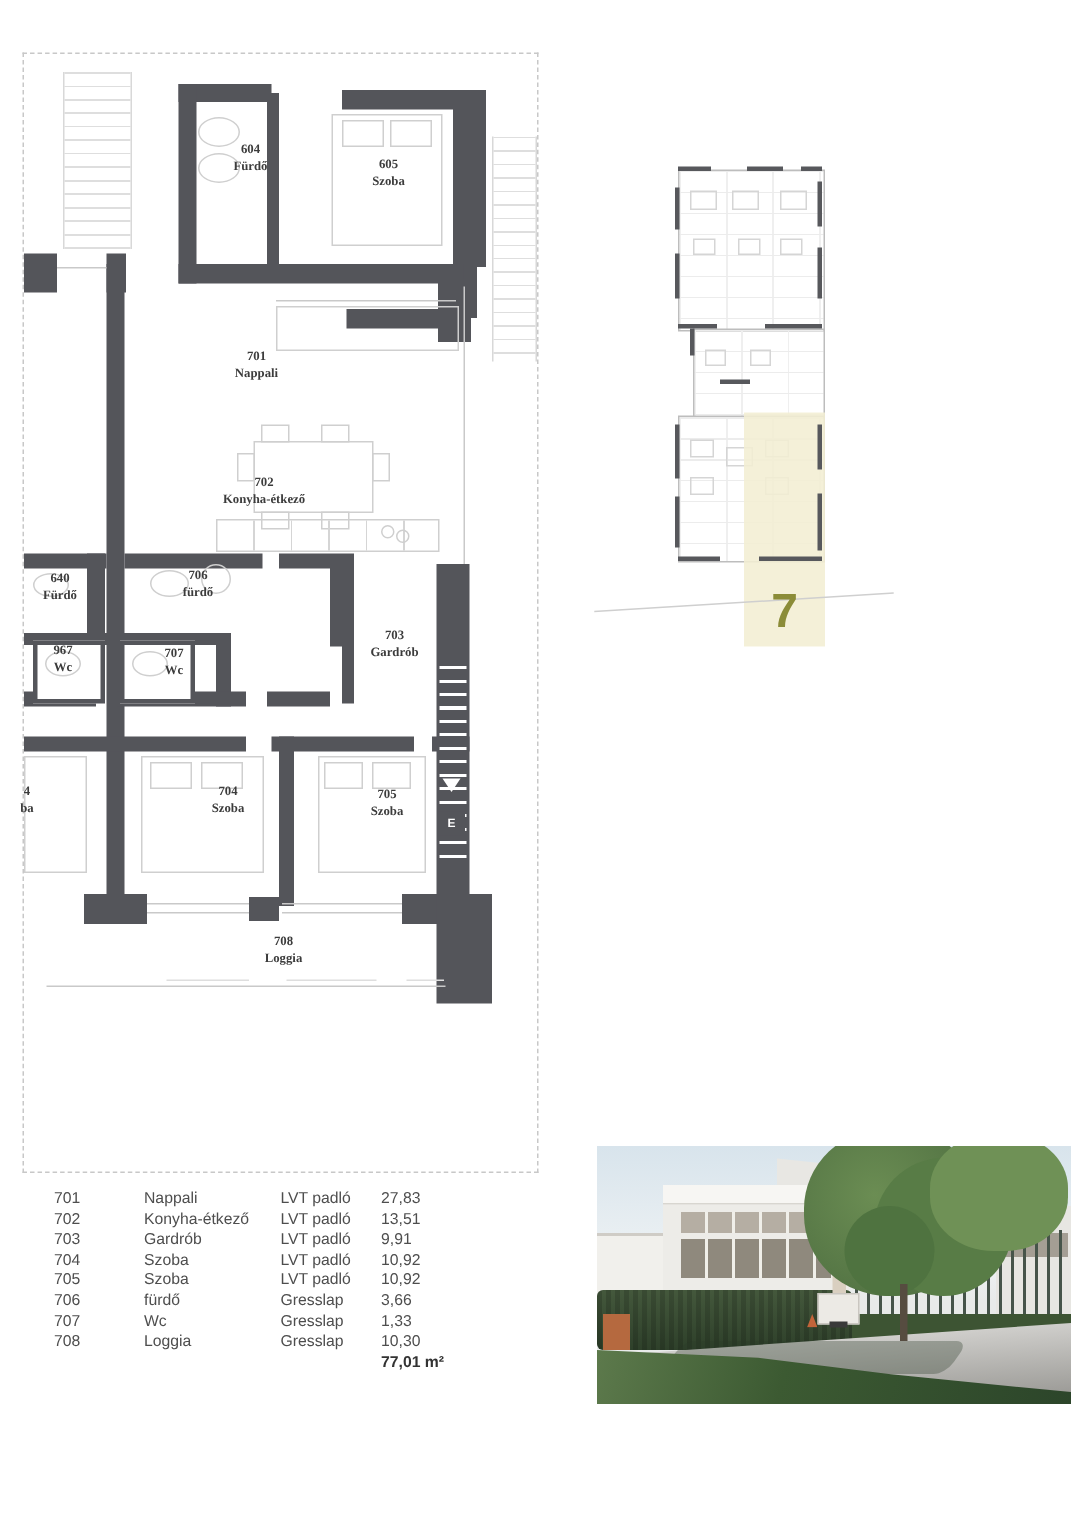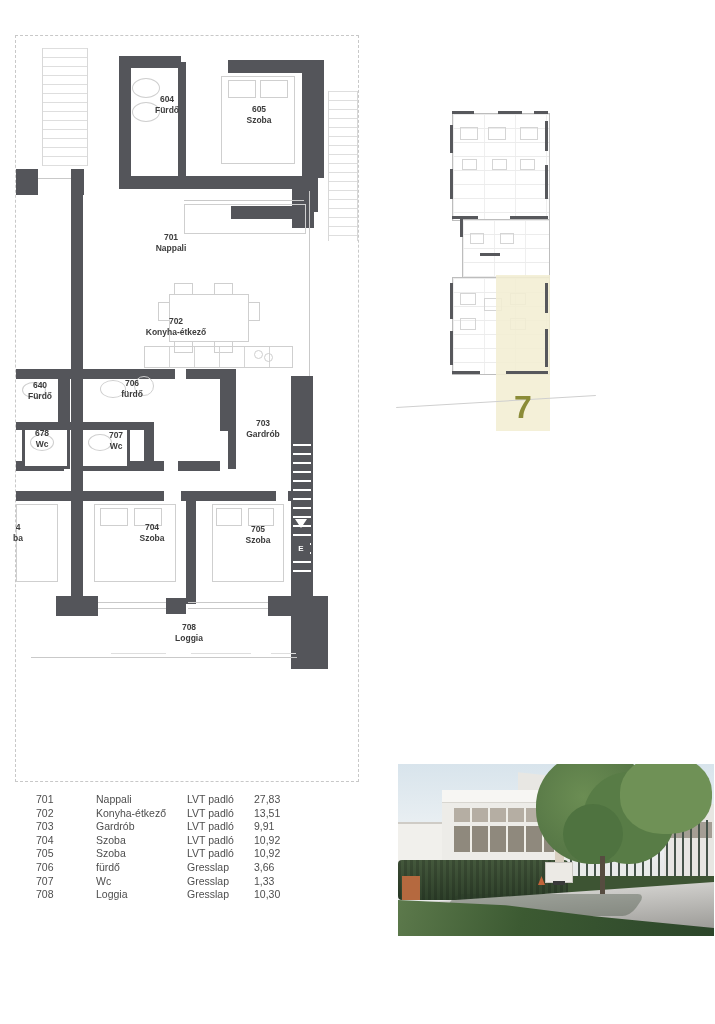--- a/index.html
+++ b/index.html
@@ -10,21 +10,21 @@
         border:1px dashed #c8c8c8;}
   .w{position:absolute;background:#54555a;}
   .ln{position:absolute;background:#c9c9c9;}
   .lnl{position:absolute;background:#dedede;}
   .f{position:absolute;border:1px solid #cfcfcf;background:transparent;}
   .fe{position:absolute;border:1px solid #cfcfcf;border-radius:50%;}
   .hatch{position:absolute;border-left:1px solid #d8d8d8;border-right:1px solid #d8d8d8;
          background:repeating-linear-gradient(180deg,#dedede 0 1px,transparent 1px 9px);}
   .wcbox{position:absolute;border:3px solid #54555a;background:#fff;}
   .lbl{position:absolute;text-align:center;font-size:8.5px;font-weight:700;color:#3c3c3c;line-height:1.3;}
-  .lbl span{display:block;}
+  .lbl span{display:block;font-family:Liberation Serif, serif;}
   #stairs{position:absolute;left:277px;top:408px;width:18px;height:128px;
           background:repeating-linear-gradient(180deg,#ffffff 0 2px,transparent 2px 9px);}
   #stair-arrow{position:absolute;left:279px;top:483px;width:0;height:0;
           border-left:6px solid transparent;border-right:6px solid transparent;border-top:9px solid #fff;}
   #elev{position:absolute;left:276px;top:505px;width:18px;height:16px;background:#54555a;
         color:#fff;font-size:8px;font-weight:700;text-align:center;line-height:16px;}
   
   #keyplan{position:absolute;left:440px;top:103px;width:130px;height:335px;}
   .kpbox{position:absolute;border:1px solid #bdbdbd;
          background:repeating-linear-gradient(180deg,#ececec 0 1px,transparent 1px 14px),
@@ -160,21 +160,21 @@
     </div>
     <div class="lbl" style="left:-6px;top:344px;width:60px;">
       <span>640</span>
       <span>Fürdő</span>
     </div>
     <div class="lbl" style="left:78px;top:342px;width:76px;">
       <span>706</span>
       <span>fürdő</span>
     </div>
     <div class="lbl" style="left:0;top:392px;width:52px;">
-      <span>678</span>
+      <span>967</span>
       <span>Wc</span>
     </div>
     <div class="lbl" style="left:70px;top:394px;width:60px;">
       <span>707</span>
       <span>Wc</span>
     </div>
     <div class="lbl" style="left:212px;top:382px;width:70px;">
       <span>703</span>
       <span>Gardrób</span>
     </div>
@@ -279,20 +279,26 @@
       <span class="c1">707</span>
       <span class="c2">Wc</span>
       <span class="c3">Gresslap</span>
       <span class="c4">1,33</span>
     </div>
     <div class="trow">
       <span class="c1">708</span>
       <span class="c2">Loggia</span>
       <span class="c3">Gresslap</span>
       <span class="c4">10,30</span>
+    </div>
+    <div class="trow">
+      <span class="c1"></span>
+      <span class="c2"></span>
+      <span class="c3"></span>
+      <span class="c4 tot">77,01 m²</span>
     </div>
   </div>
 
   <div id="photo">
     <div style="left:28px;top:84px;width:30px;height:26px;background:#7b8f6b;border-radius:50%;"></div>
     <div style="left:0;top:58px;width:44px;height:58px;background:#f1f0ec;border-top:2px solid #cfccc6;"></div>
     <div style="left:120px;top:12px;width:70px;height:22px;background:#e8e7e3;transform:skewY(6deg);"></div>
     <div style="left:44px;top:26px;width:124px;height:86px;background:#edece8;"></div>
     <div style="left:44px;top:26px;width:124px;height:12px;background:#f7f6f3;border-bottom:1px solid #d8d6d0;"></div>
     <div style="left:56px;top:44px;width:100px;height:14px;background:repeating-linear-gradient(90deg,#b5aea3 0 16px,#f0efe9 16px 18px);"></div>

